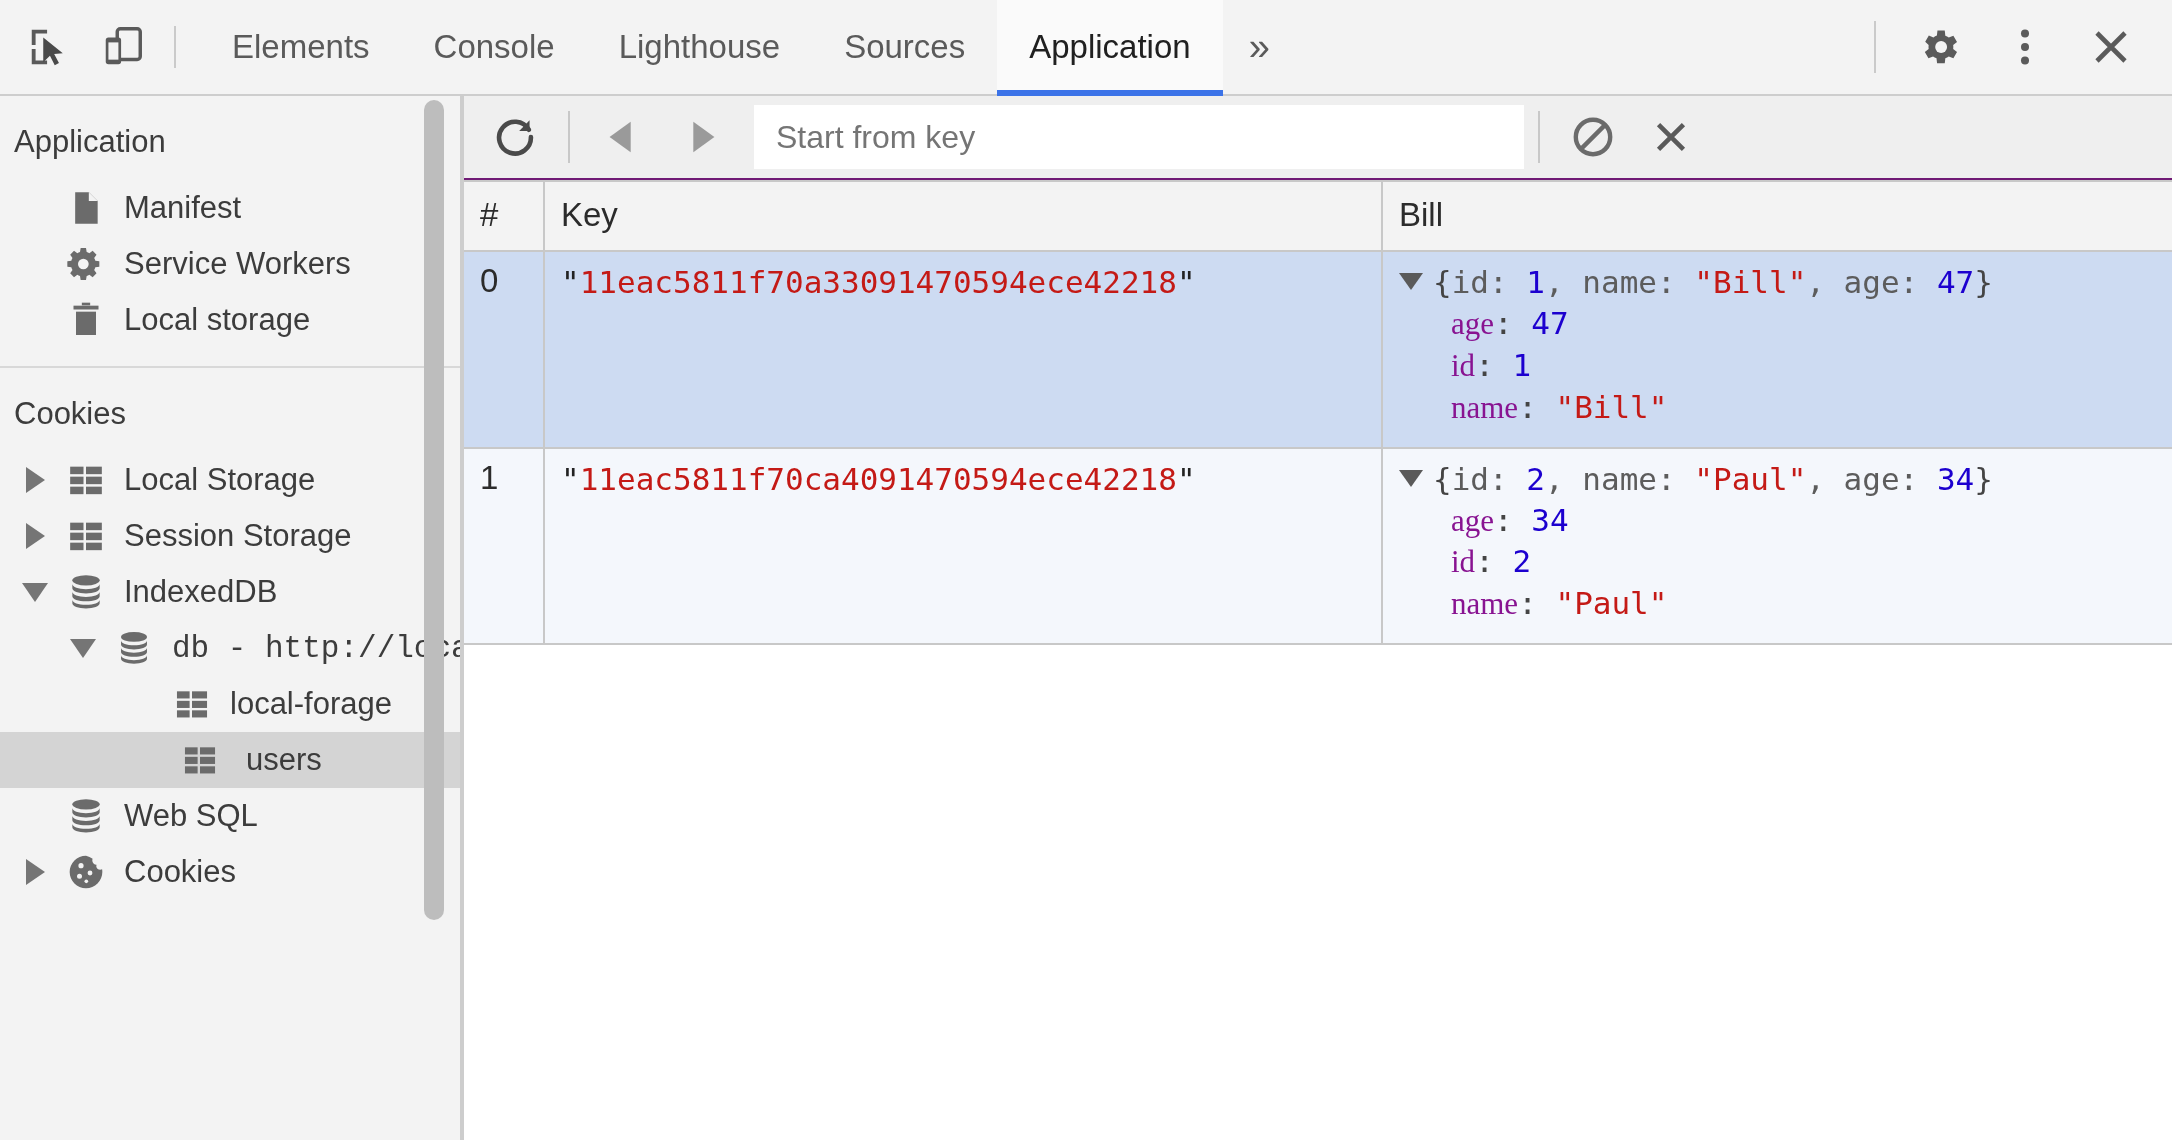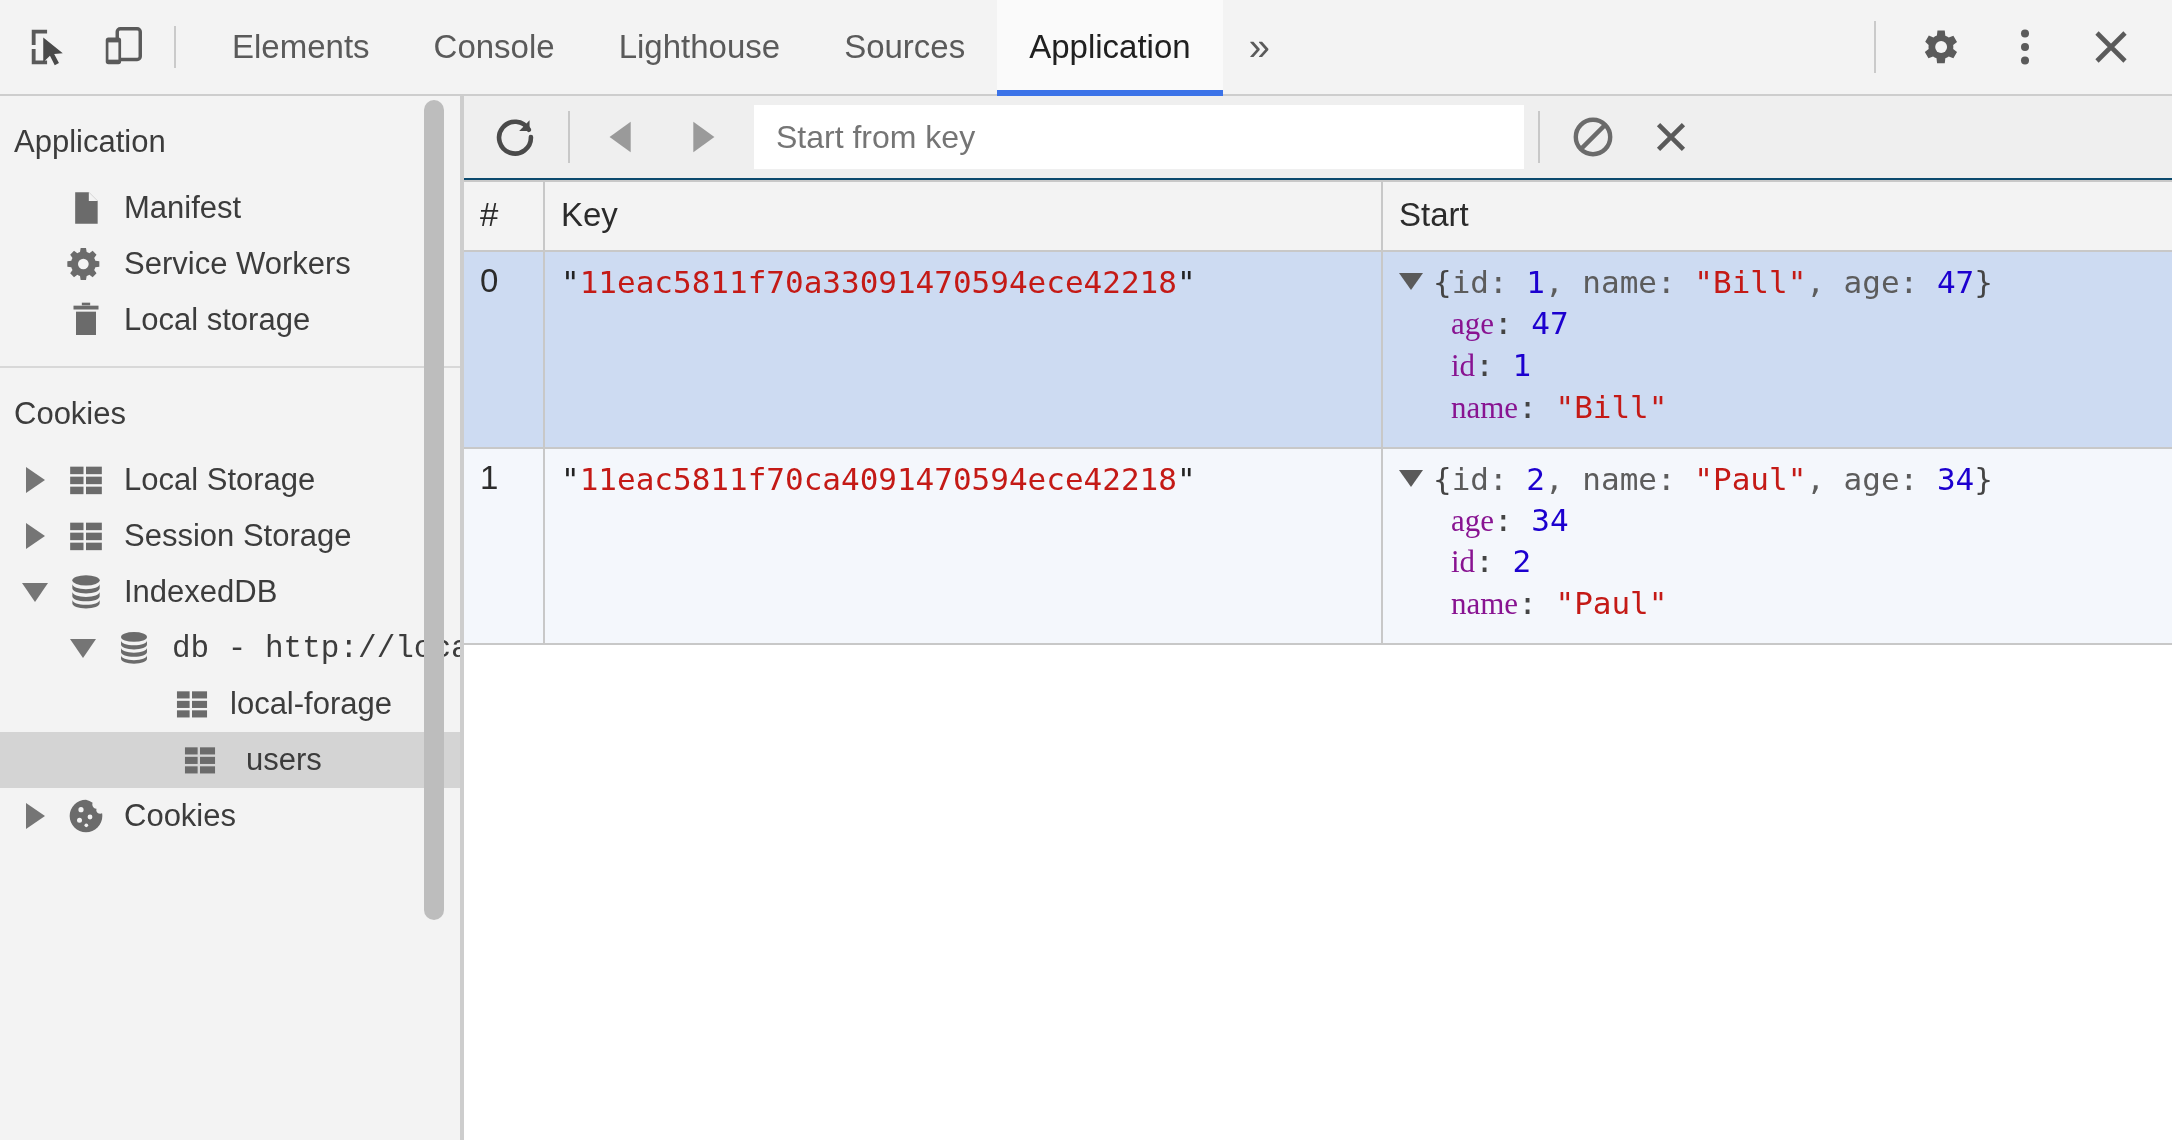--- a/index.html
+++ b/index.html
@@ -150,21 +150,21 @@
     flex: 1 1 auto;
     display: flex; flex-direction: column;
     background: #fff;
     min-width: 0;
     border-left: 2px solid #cdcdcd;
   }
   .idb-toolbar {
     height: 84px; flex: 0 0 84px;
     background: #efefef;
     display: flex; align-items: center;
-    border-bottom: 2px solid #0c4a6e;
+    border-bottom: 2px solid #701a75;
     padding: 0 12px;
   }
   .idb-btn {
     width: 78px; height: 70px;
     display: flex; align-items: center; justify-content: center;
     cursor: pointer;
   }
   .idb-sep {
     width: 2px; height: 52px; background: #c8c8c8;
     margin: 0 14px;
@@ -434,20 +434,32 @@
               <rect x="12" y="4" width="9.5" height="4.5" fill="#6b6b6b"></rect>
               <rect x="2.5" y="10" width="8" height="4.5" fill="#6b6b6b"></rect>
               <rect x="12" y="10" width="9.5" height="4.5" fill="#6b6b6b"></rect>
               <rect x="2.5" y="16" width="8" height="4.5" fill="#6b6b6b"></rect>
               <rect x="12" y="16" width="9.5" height="4.5" fill="#6b6b6b"></rect>
             </svg>
           </div>
           <div class="tree-label">users</div>
         </div>
 
+        <div class="tree-row indent-1">
+          <div class="tree-arrow spacer"></div>
+          <div class="tree-icon">
+            <svg width="40" height="40" viewBox="0 0 24 24">
+              <ellipse cx="12" cy="5" rx="8.2" ry="3.1" fill="#6b6b6b"></ellipse>
+              <path fill="#6b6b6b" d="M3.8 7.2v2.6c0 1.7 3.67 3.1 8.2 3.1s8.2-1.4 8.2-3.1V7.2c0 1.72-3.67 3.1-8.2 3.1S3.8 8.92 3.8 7.2z"></path>
+              <path fill="#6b6b6b" d="M3.8 11.9v2.6c0 1.72 3.67 3.1 8.2 3.1s8.2-1.38 8.2-3.1v-2.6c0 1.72-3.67 3.1-8.2 3.1s-8.2-1.38-8.2-3.1z"></path>
+              <path fill="#6b6b6b" d="M3.8 16.6v2.2c0 1.72 3.67 3.1 8.2 3.1s8.2-1.38 8.2-3.1v-2.2c0 1.72-3.67 3.1-8.2 3.1s-8.2-1.38-8.2-3.1z"></path>
+            </svg>
+          </div>
+          <div class="tree-label">Web SQL</div>
+        </div>
 
         <div class="tree-row indent-1">
           <div class="tree-arrow">
               <div class="tri"></div>
             </div>
           <div class="tree-icon">
             <svg width="40" height="40" viewBox="0 0 24 24">
               <path fill="#6b6b6b" d="M12 2.2c-5.4 0-9.8 4.4-9.8 9.8s4.4 9.8 9.8 9.8 9.8-4.4 9.8-9.8c0-.55-.05-1.1-.14-1.62-.9.5-2.1.33-2.82-.4a2.35 2.35 0 0 1-.56-2.4 2.5 2.5 0 0 1-2.5-2.5c0-.35.07-.68.2-.98A9.74 9.74 0 0 0 12 2.2z"></path>
               <circle cx="9" cy="8.2" r="1.55" fill="#f3f3f3"></circle>
               <circle cx="14.4" cy="12.6" r="1.45" fill="#f3f3f3"></circle>
@@ -503,21 +515,21 @@
         <table class="grid">
           <colgroup>
             <col class="c-idx">
               <col class="c-key">
               <col>
           </colgroup>
           <thead>
             <tr>
               <th>#</th>
               <th>Key</th>
-              <th>Start</th>
+              <th>Bill</th>
             </tr>
           </thead>
           <tbody>
 
             <tr class="selected">
               <td class="idx-cell">0</td>
               <td>
                 <div class="mono val-line">
                   <span class="q">"</span><span class="str">11eac5811f70a33091470594ece42218</span><span class="q">"</span>
                 </div>

